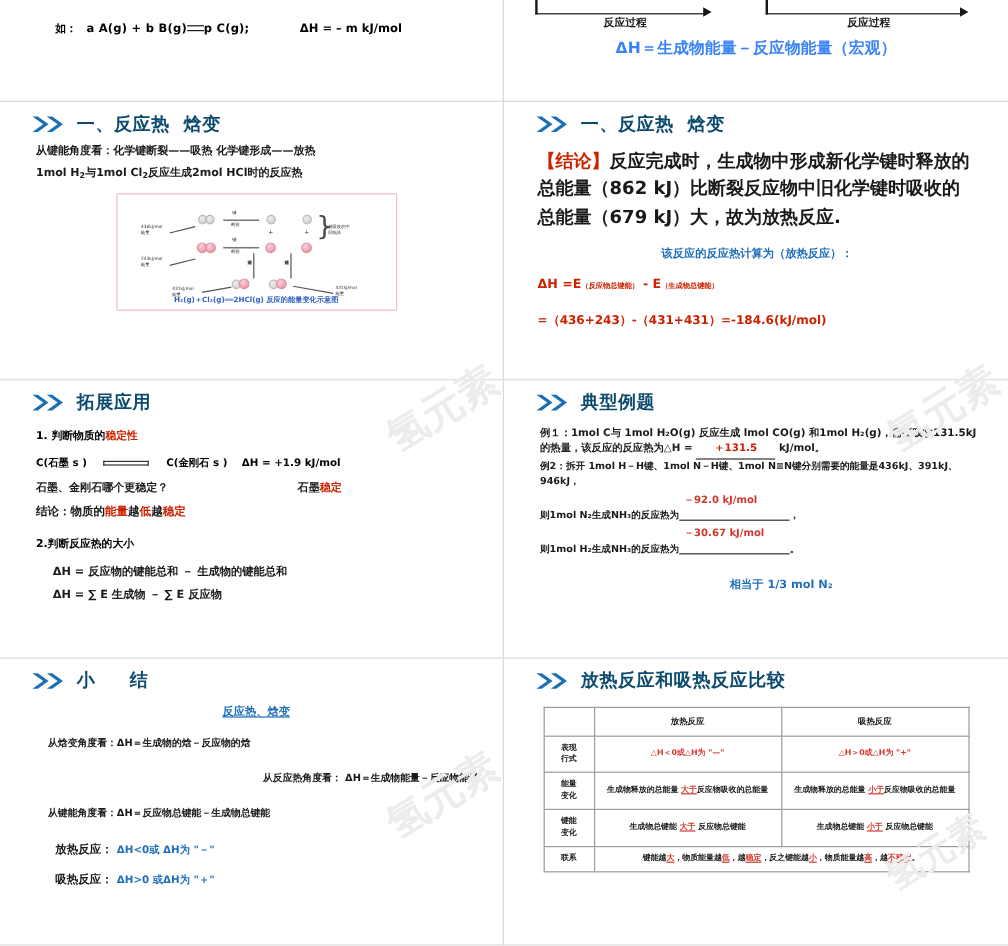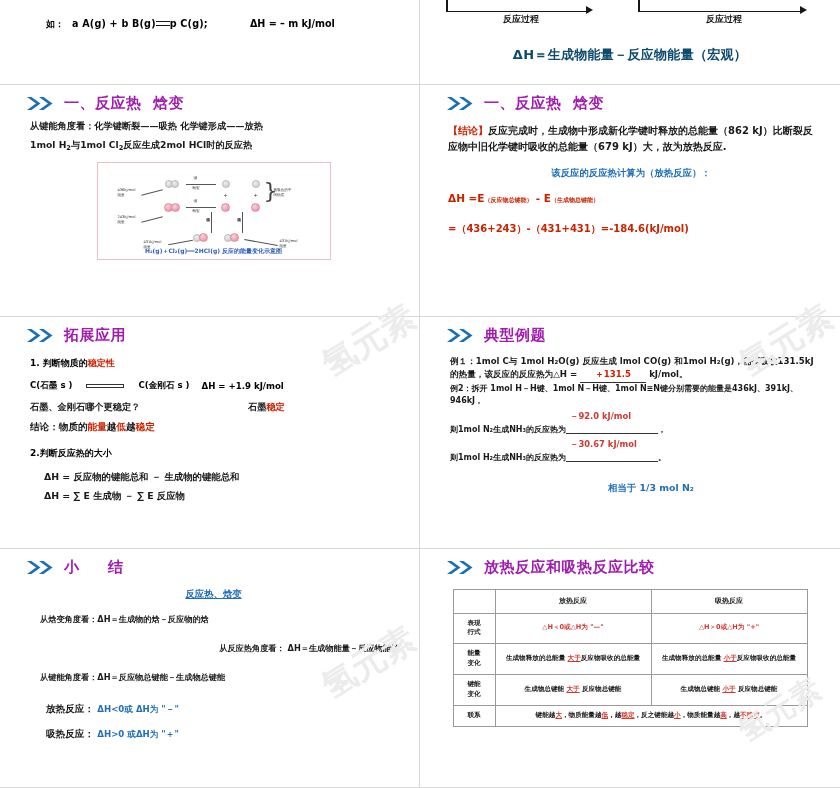--- a/index.html
+++ b/index.html
@@ -30,21 +30,21 @@
   .slide:nth-child(2n) { border-right: none; }
 
   
   .hd { display: flex; align-items: center; gap: 6px; padding: 9px 0 0 26px; }
   .chev { display: inline-flex; align-items: center; }
   .chev svg { display: block; }
   .hd-text {
     font-family: "DejaVu Serif", "Liberation Serif", serif;
     font-weight: bold;
     font-size: 15px;
-    color: #a21caf;
+    color: #0c4a6e;
     letter-spacing: 0.5px;
     white-space: pre;
   }
 
   .body { padding: 8px 22px 0 30px; }
 
   
   .ln {
     font-family: "DejaVu Sans", "Liberation Sans", sans-serif;
     font-weight: bold;
@@ -78,22 +78,22 @@
   .ax .arw {
     position:absolute; top:5.5px; width:0;height:0;
     border-top:4px solid transparent; border-bottom:4px solid transparent;
     border-left:7px solid #17171b;
   }
   .ax .cap {
     position:absolute; top:13px; width:100%; text-align:center;
     font-family:"DejaVu Serif","Liberation Serif",serif; font-weight:bold; font-size:9px; color:#17171b;
   }
   .p2-formula {
-    text-align:center; margin-top: 16px;
-    font-size: 13px; font-weight: bold; color:#0c4a6e;
+    text-align:center; margin-top: 1px;
+    font-size: 13px; font-weight: bold; color:#3b82f6;
     letter-spacing:.3px;
   }
 
   
   .imgbox {
     margin: 10px auto 0; width: 234px; height: 98px;
     border: 1.2px solid #f0bfc5; background:#fff;
     position: relative;
   }
   .atom {
@@ -265,21 +265,21 @@
     <div class="hd">
       <span class="chev">
         <svg width="32" height="15" viewBox="0 0 32 15">
           <path d="M1 1 L10 7.5 L1 14 L5.5 14 L14.5 7.5 L5.5 1 Z" fill="#1a6fb5"></path>
           <path d="M13 1 L22 7.5 L13 14 L17.5 14 L26.5 7.5 L17.5 1 Z" fill="#1a6fb5"></path>
         </svg>
       </span>
       <span class="hd-text">一、反应热  焓变</span>
     </div>
     <div class="body" style="padding:10px 26px 0 28px;">
-      <div class="ln wrap" style="font-size:10px;margin-bottom:14px;">
+      <div class="ln wrap" style="font-size:15px;margin-bottom:14px;">
         <span class="redb">【结论】</span><span>反应完成时，生成物中形成新化学键时释放的总能量（862 kJ）比断裂反应物中旧化学键时吸收的总能量（679 kJ）大，故为放热反应.</span>
       </div>
       <div class="ln blue" style="font-size:9.4px;margin-bottom:15px;">该反应的反应热计算为（放热反应）：</div>
       <div class="ln" style="margin-bottom:18px;">
         <span class="redb" style="font-size:10.5px;">ΔH =E</span><span class="redb" style="font-size:6px;">（反应物总键能）</span>
         <span class="redb" style="font-size:10.5px;">- E</span><span class="redb" style="font-size:6px;">（生成物总键能）</span>
       </div>
       <div class="ln redb" style="font-size:10px;">=（436+243）-（431+431）=-184.6(kJ/mol)</div>
     </div>
   </div>

